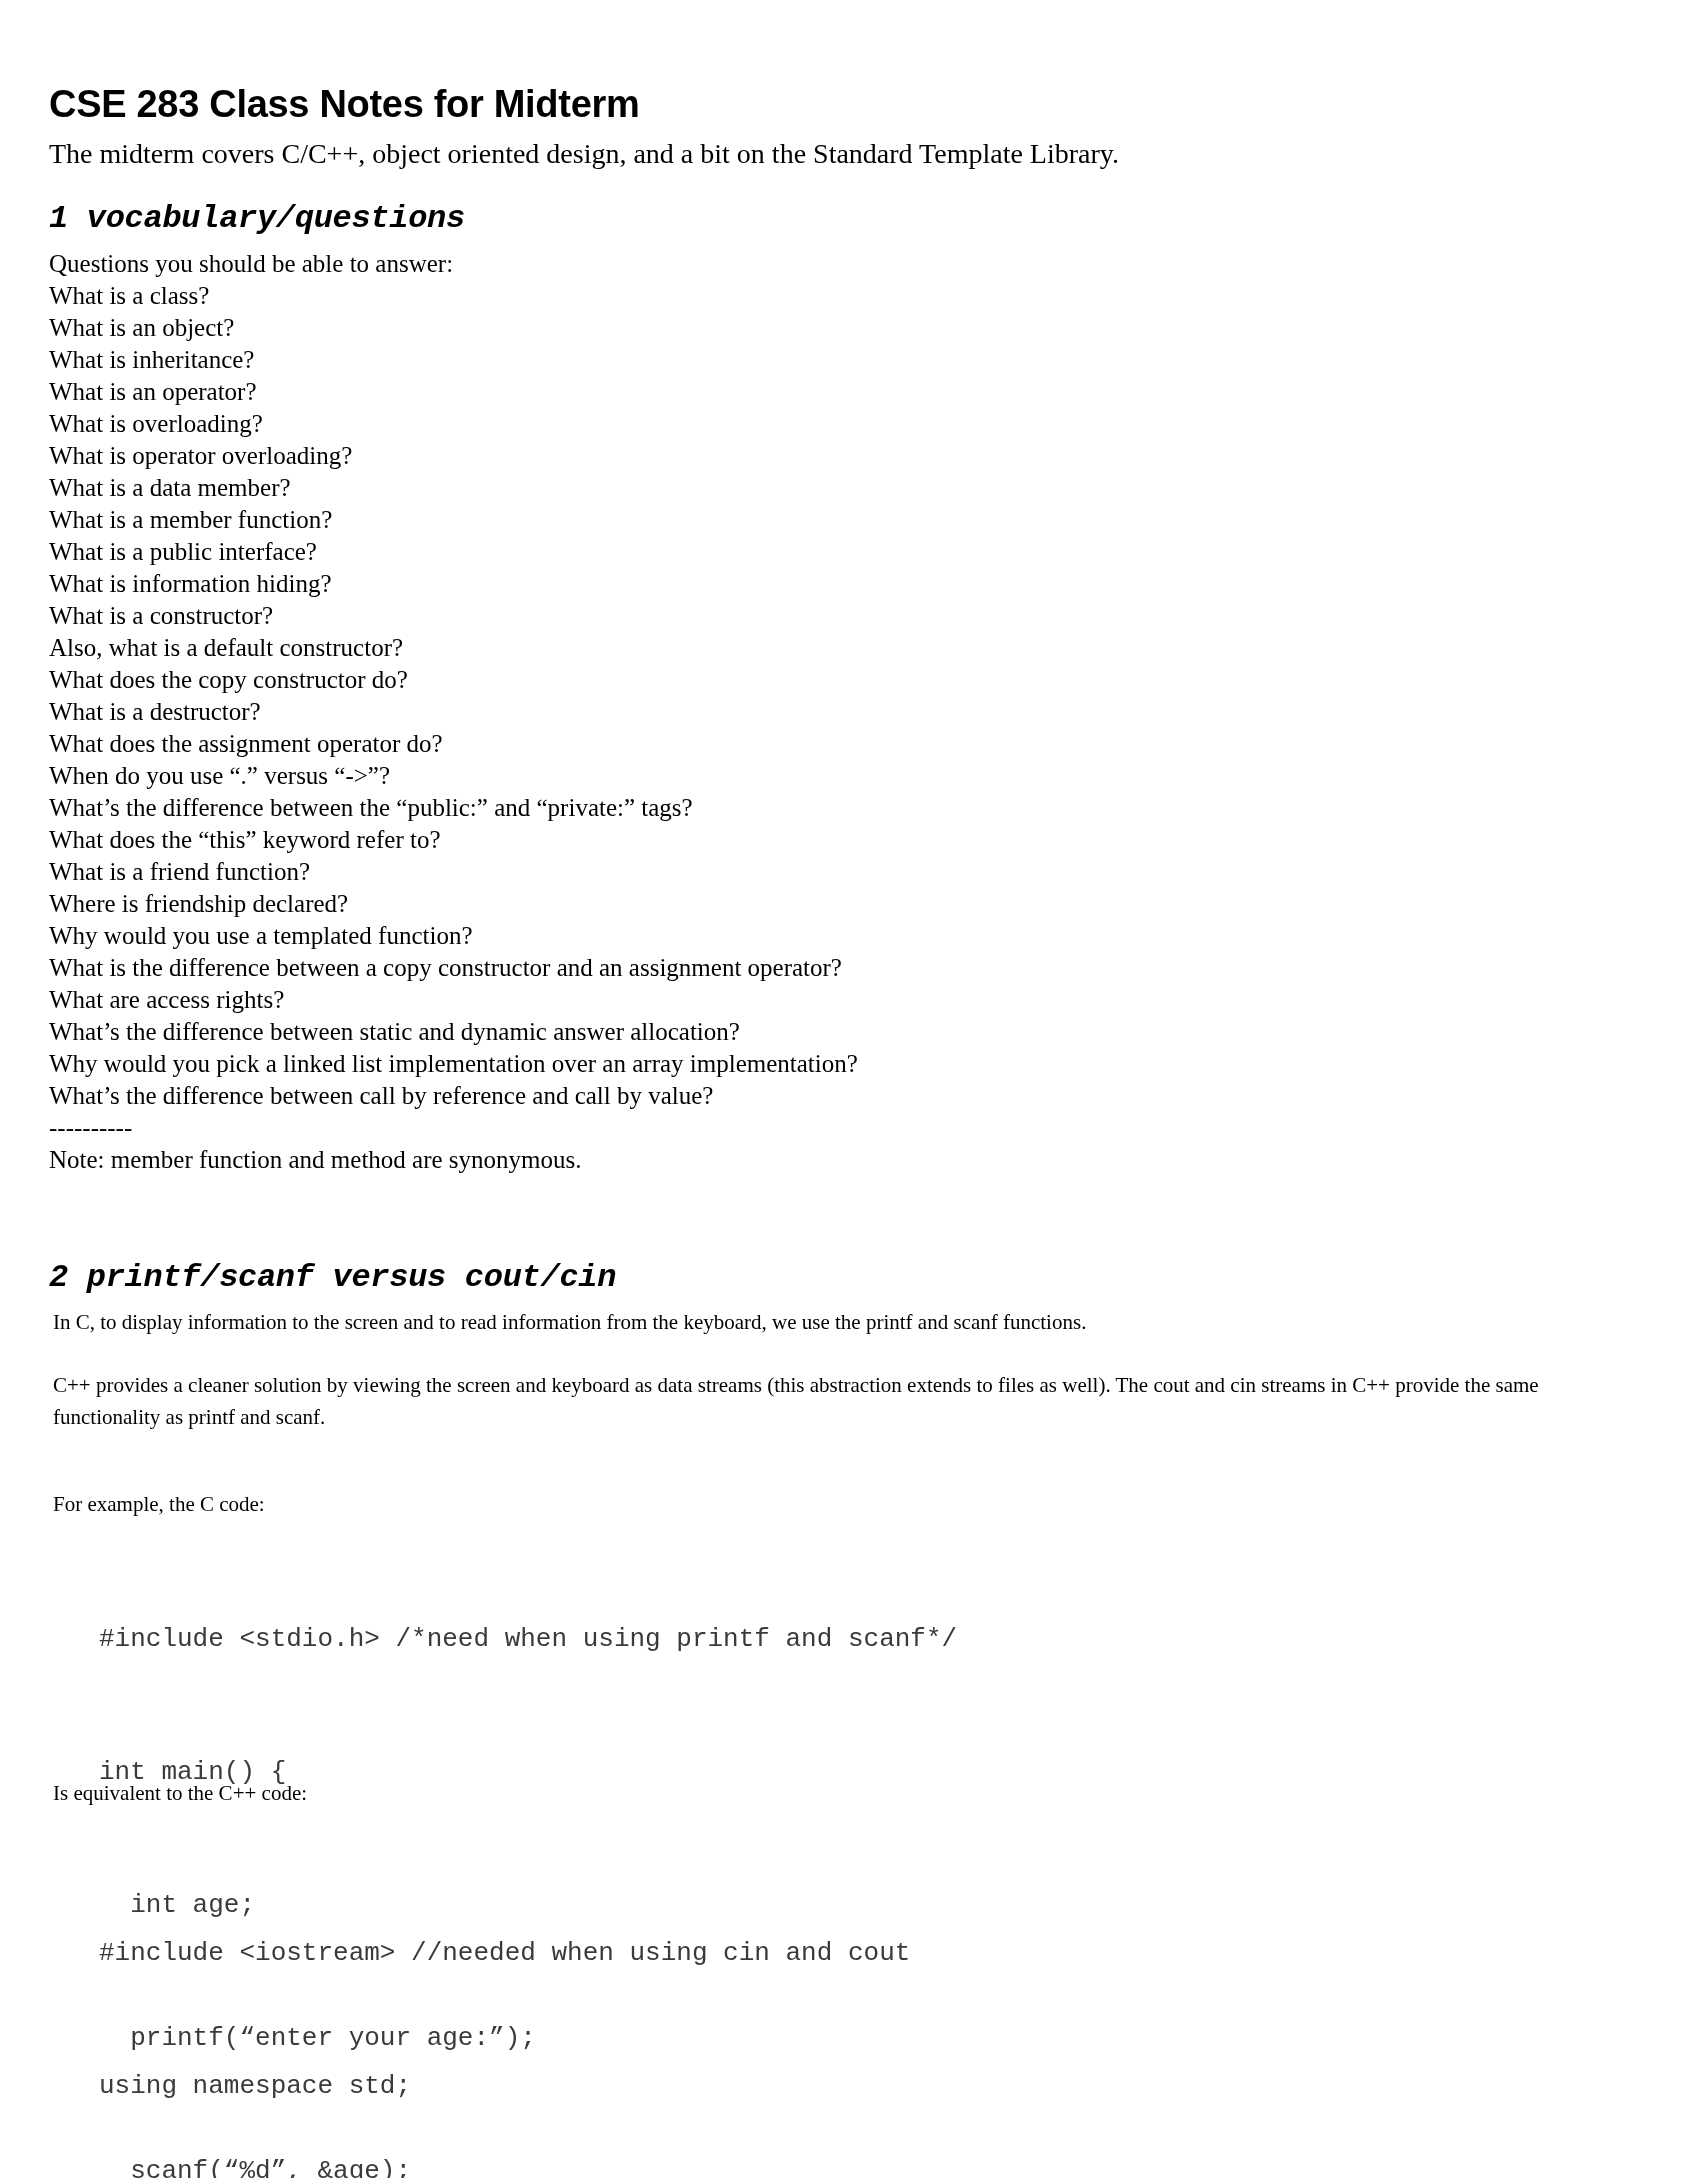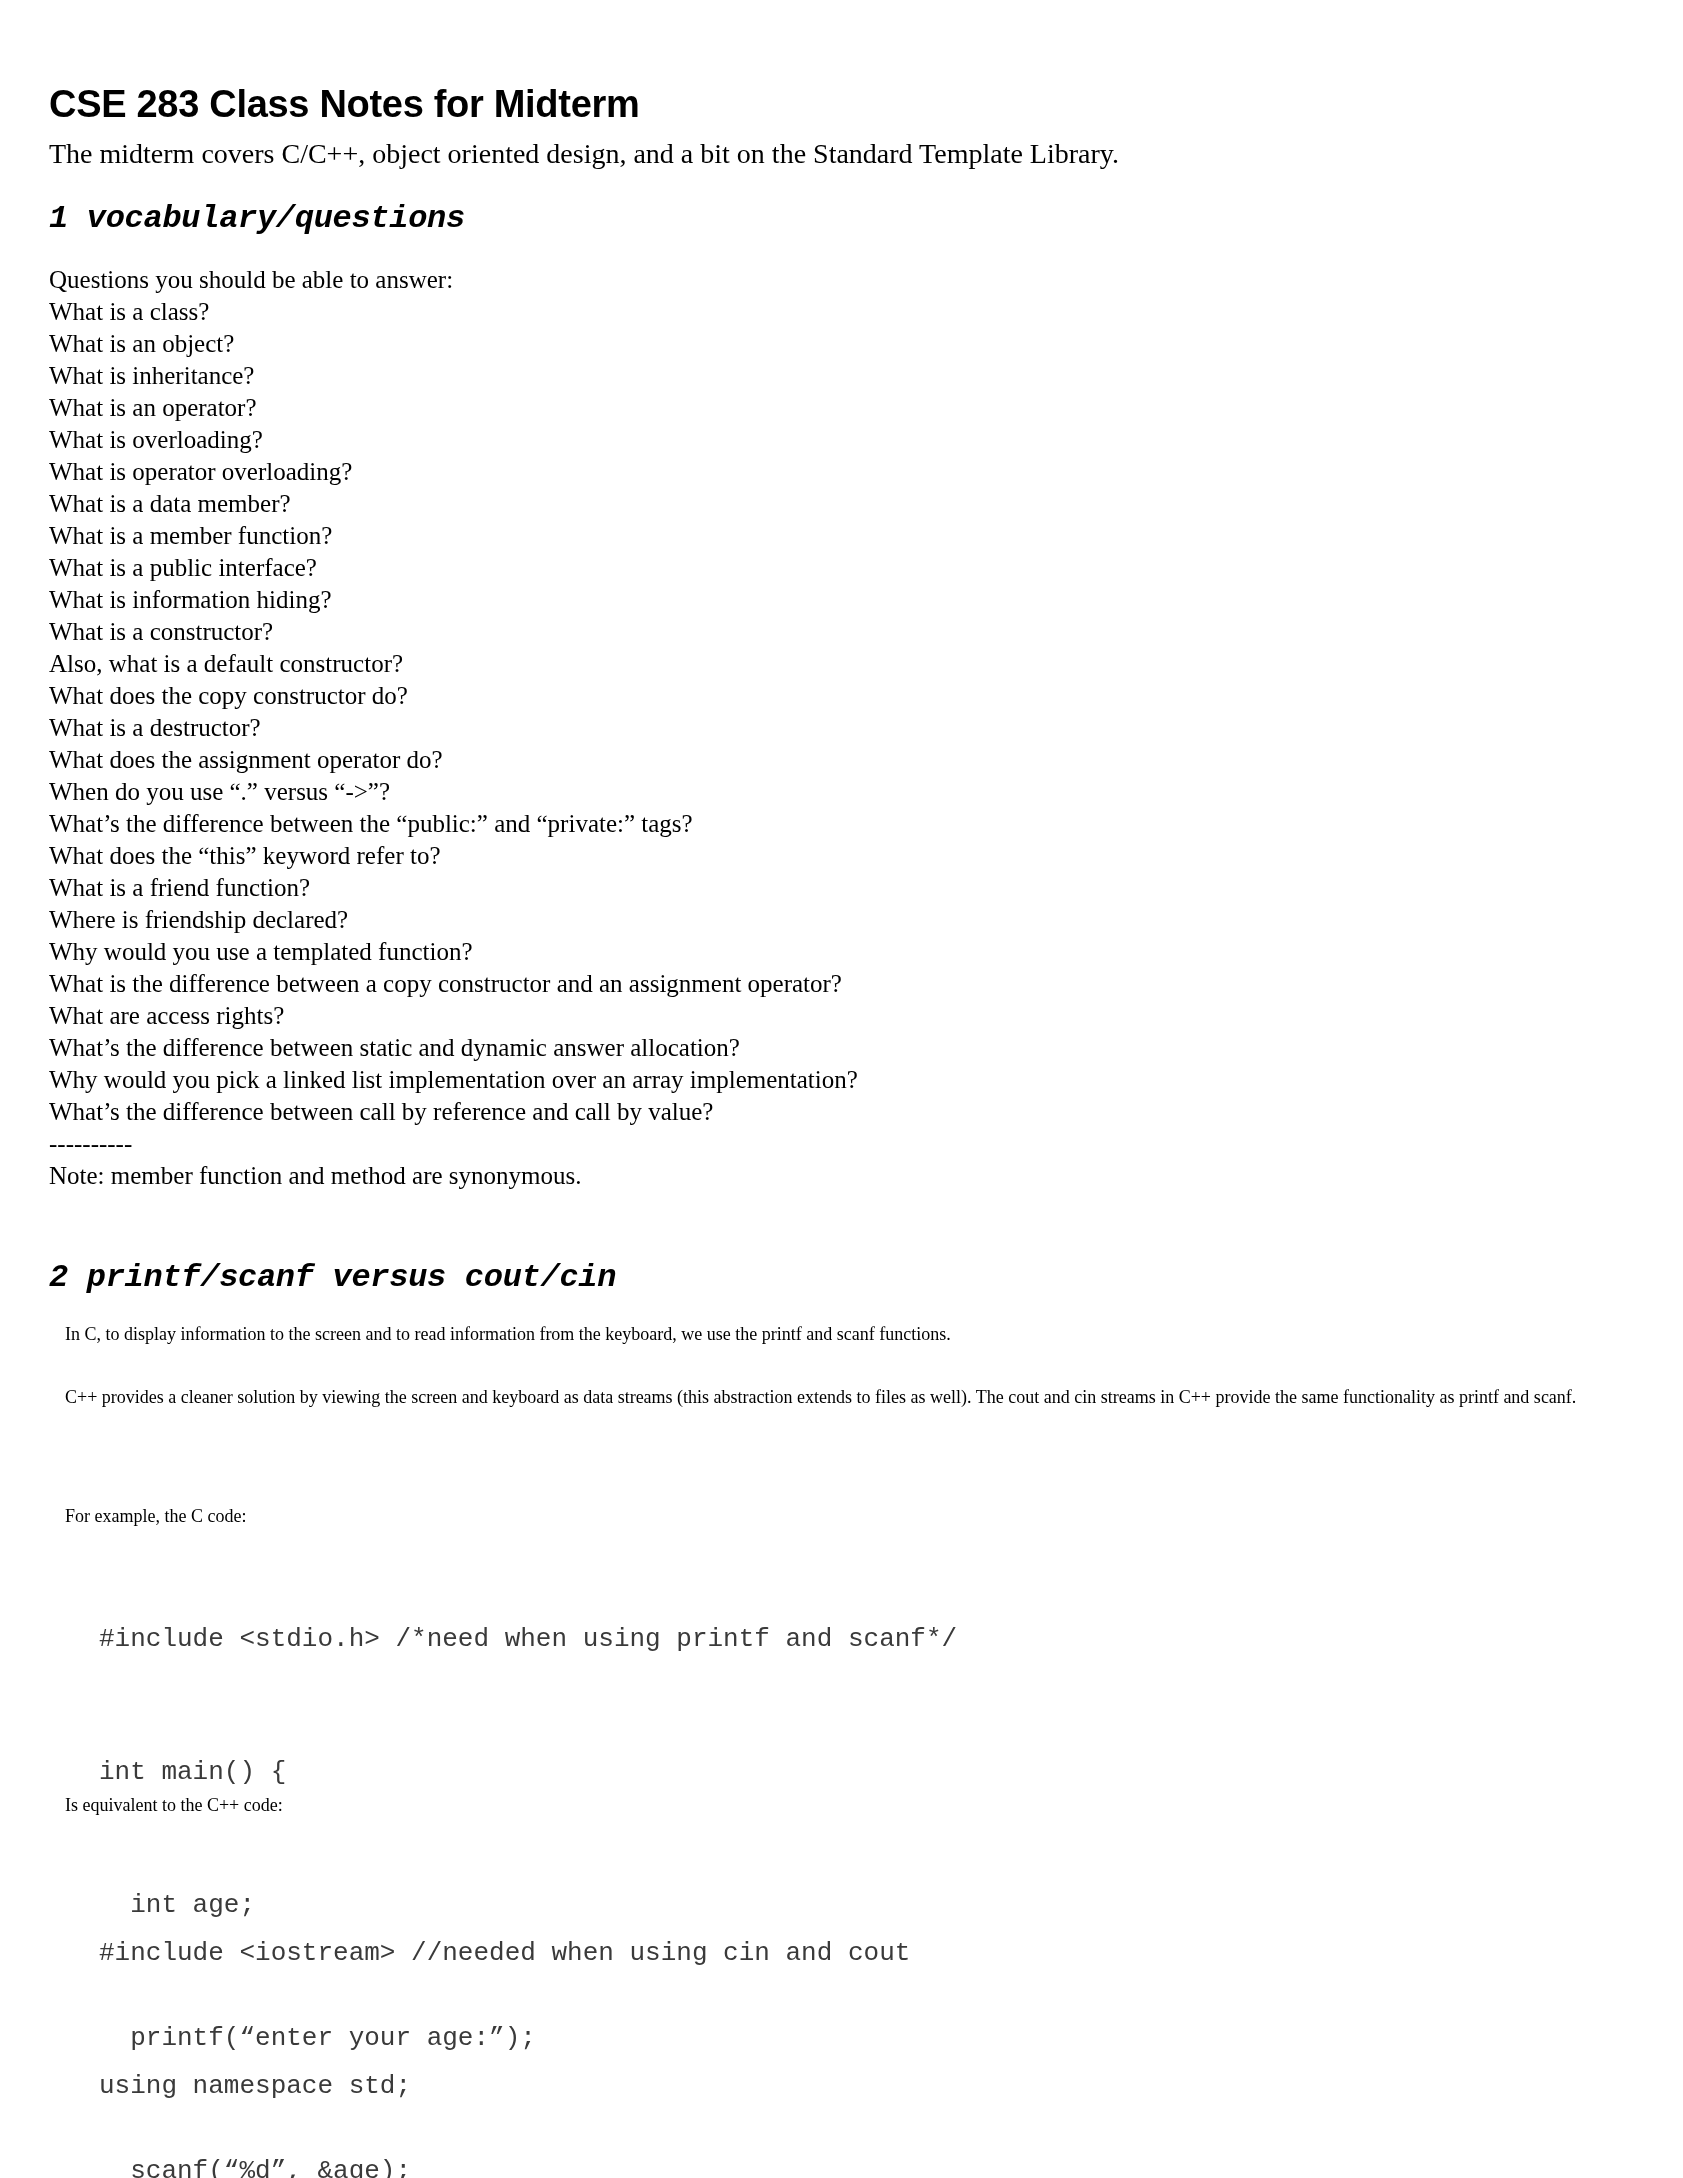--- a/index.html
+++ b/index.html
@@ -15,27 +15,27 @@
     font-family: "Liberation Serif", serif; font-size: 28px; line-height: 32px; margin: 0;
   }
   .h2 {
     position: absolute; left: 0;
     font-family: Liberation Mono, monospace; font-weight: bold; font-style: italic;
     font-size: 32px; line-height: 40px; margin: 0; letter-spacing: -0.3px;
   }
   #h-sec1 { top: 199px; }
   #h-sec2 { top: 1258px; }
   .qlist {
-    position: absolute; left: 0; top: 264px; margin: 0; padding: 0; list-style: none;
+    position: absolute; left: 0; top: 248px; margin: 0; padding: 0; list-style: none;
     font-family: "Liberation Serif", serif; font-size: 25px; line-height: 32px;
   }
   .qlist li { white-space: nowrap; height: 32px; }
   .para {
-    position: absolute; left: 0; margin: 16px;
-    font-family: "Liberation Serif", serif; font-size: 18px; line-height: 32px;
+    position: absolute; left: 0; margin: 4px;
+    font-family: "Liberation Serif", serif; font-size: 21px; line-height: 32px;
     width: 1594px;
   }
   #p1 { top: 1302px; }
   #p2 { top: 1365px; }
   #p3 { top: 1484px; }
   #p4 { top: 1773px; }
   .code {
     position: absolute; left: 50px; margin: 0; padding: 0; list-style: none;
     font-family: "Liberation Mono", monospace; font-size: 26px; line-height: 32px;
     color: #3a3a3a; white-space: pre;

